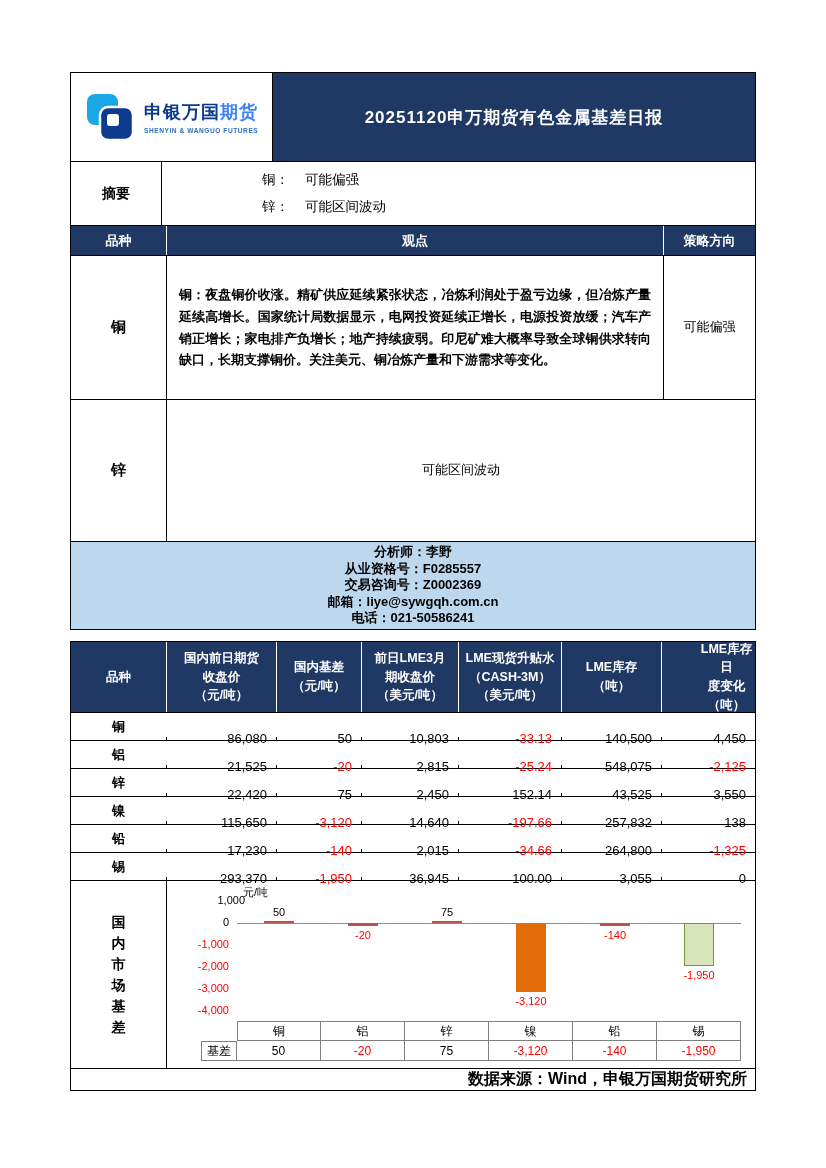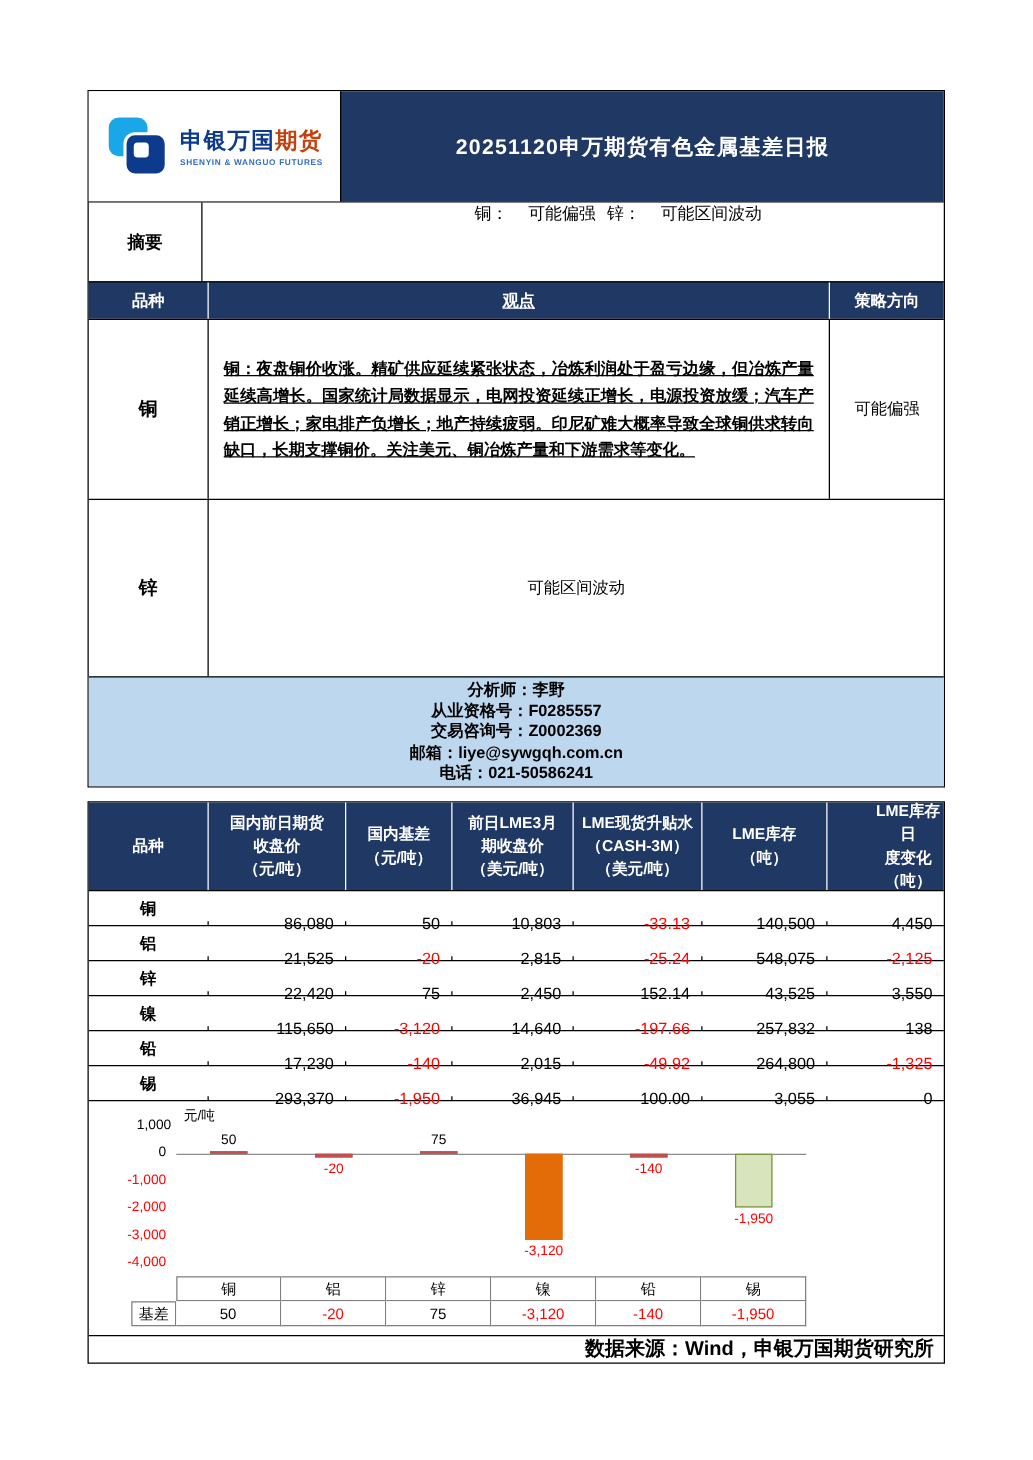--- a/index.html
+++ b/index.html
@@ -18,38 +18,38 @@
   .bt { border-top:1px solid #000; }
   .cell + .cell { border-left:1px solid #000; }
   .blue { background:#1F3864; color:#fff; }
   .bluehead .cell + .cell { border-left-color:#fff; }
   .neg { color:#FF0000; }
 
   
   .head-row { height:88px; }
   .logo-cell { width:201px; display:flex; align-items:center; gap:9px; padding-left:14px; background:#fff; }
   .brand-cn { font-size:18px; font-weight:bold; color:#0c3a8c; letter-spacing:1px; white-space:nowrap; }
-  .brand-cn .accent { color:#c2410c; }
+  .brand-cn .accent { color:#3b82f6; }
   .brand-en { font-size:6.6px; font-weight:bold; color:#2f6fc0; letter-spacing:0.55px; margin-top:3px; white-space:nowrap; }
   .title-cell { flex:1; display:flex; align-items:center; justify-content:center;
                 font-size:17px; font-weight:bold; letter-spacing:1px; }
 
   
   .summary-row { height:64px; }
   .summary-label { width:90px; display:flex; align-items:center; justify-content:center;
                    font-size:14px; font-weight:bold; }
-  .summary-body { flex:1; display:flex; justify-content:center;
-                  gap:9px; padding-left:72px; font-size:13.5px; }
+  .summary-body { flex:1; display:flex; flex-direction:column; justify-content:center;
+                  gap:9px; padding-left:100px; font-size:13.5px; }
   .summary-line .s-view { margin-left:16px; }
 
   
   .op-head { height:30px; font-size:13px; font-weight:bold; }
   .op-head .cell { display:flex; align-items:center; justify-content:center; }
   .oh-variety, .op-variety { width:95px; }
-  .oh-view, .op-view { width:497px;text-decoration:underline; }
+  .oh-view, .op-view { width:497px; }
   .oh-strategy, .op-strategy { flex:1; }
   .op-variety { display:flex; align-items:center; justify-content:center; font-size:15px; font-weight:bold; }
   .op-view { display:flex; align-items:center; padding:10px 12px; font-size:13px; line-height:1.68;
              font-weight:600; text-align:justify; }
   .op-strategy { display:flex; align-items:center; justify-content:center; padding:0 10px;
                  font-size:13px; text-align:center; line-height:1.6; }
   .op-copper { min-height:144px; }
   .op-zinc { min-height:142px; }
 
   
@@ -198,39 +198,42 @@
             <div class="cell dcell num" style="width: 97px;">14,640</div>
             <div class="cell dcell num neg" style="width: 103px;">-197.66</div>
             <div class="cell dcell num" style="width: 100px;">257,832</div>
             <div class="cell dcell num" style="flex: 1 1 0%;">138</div>
           </div>
           <div class="row drow bt">
             <div class="cell dcell center" style="width: 95px;">铅</div>
             <div class="cell dcell num" style="width: 110px;">17,230</div>
             <div class="cell dcell num neg" style="width: 85px;">-140</div>
             <div class="cell dcell num" style="width: 97px;">2,015</div>
-            <div class="cell dcell num neg" style="width: 103px;">-49.92</div>
+            <div class="cell dcell num neg" style="width: 103px;">-34.66</div>
             <div class="cell dcell num" style="width: 100px;">264,800</div>
             <div class="cell dcell num neg" style="flex: 1 1 0%;">-1,325</div>
           </div>
           <div class="row drow bt">
             <div class="cell dcell center" style="width: 95px;">锡</div>
             <div class="cell dcell num" style="width: 110px;">293,370</div>
             <div class="cell dcell num neg" style="width: 85px;">-1,950</div>
             <div class="cell dcell num" style="width: 97px;">36,945</div>
             <div class="cell dcell num" style="width: 103px;">100.00</div>
             <div class="cell dcell num" style="width: 100px;">3,055</div>
             <div class="cell dcell num" style="flex: 1 1 0%;">0</div>
           </div>
         </div>
 
       <div class="row chart-row bt">
+        <div class="cell chart-label-cell">
+          <div class="vlabel">国内市场基差</div>
+        </div>
         <div class="cell chart-cell">
             <div class="c-unit" style="left: 76px; top: 4px;">元/吨</div>
-            <div class="c-ytick" style="left: 4px; top: 13px; width: 62px;">1,000</div>
+            <div class="c-ytick" style="left: 16px; top: 13px; width: 62px;">1,000</div>
             <div class="c-ytick" style="left: 0px; top: 35px; width: 62px;">0</div>
             <div class="c-ytick neg" style="left: 0px; top: 57px; width: 62px;">-1,000</div>
             <div class="c-ytick neg" style="left: 0px; top: 79px; width: 62px;">-2,000</div>
             <div class="c-ytick neg" style="left: 0px; top: 101px; width: 62px;">-3,000</div>
             <div class="c-ytick neg" style="left: 0px; top: 123px; width: 62px;">-4,000</div>
             <div class="c-zero" style="left: 70px; top: 42px; width: 504px;"></div>
             <div class="c-bar" style="left: 97px; top: 39.5px; width: 30px; height: 2.5px; background: rgb(192, 80, 77); border: 1px solid rgb(192, 80, 77);"></div>
             <div class="c-vlabel" style="left: 70px; top: 24.5px; width: 84px;">50</div>
             <div class="c-bar" style="left: 181px; top: 42px; width: 30px; height: 2.5px; background: rgb(192, 80, 77); border: 1px solid rgb(192, 80, 77);"></div>
             <div class="c-vlabel neg" style="left: 154px; top: 47.5px; width: 84px;">-20</div>

